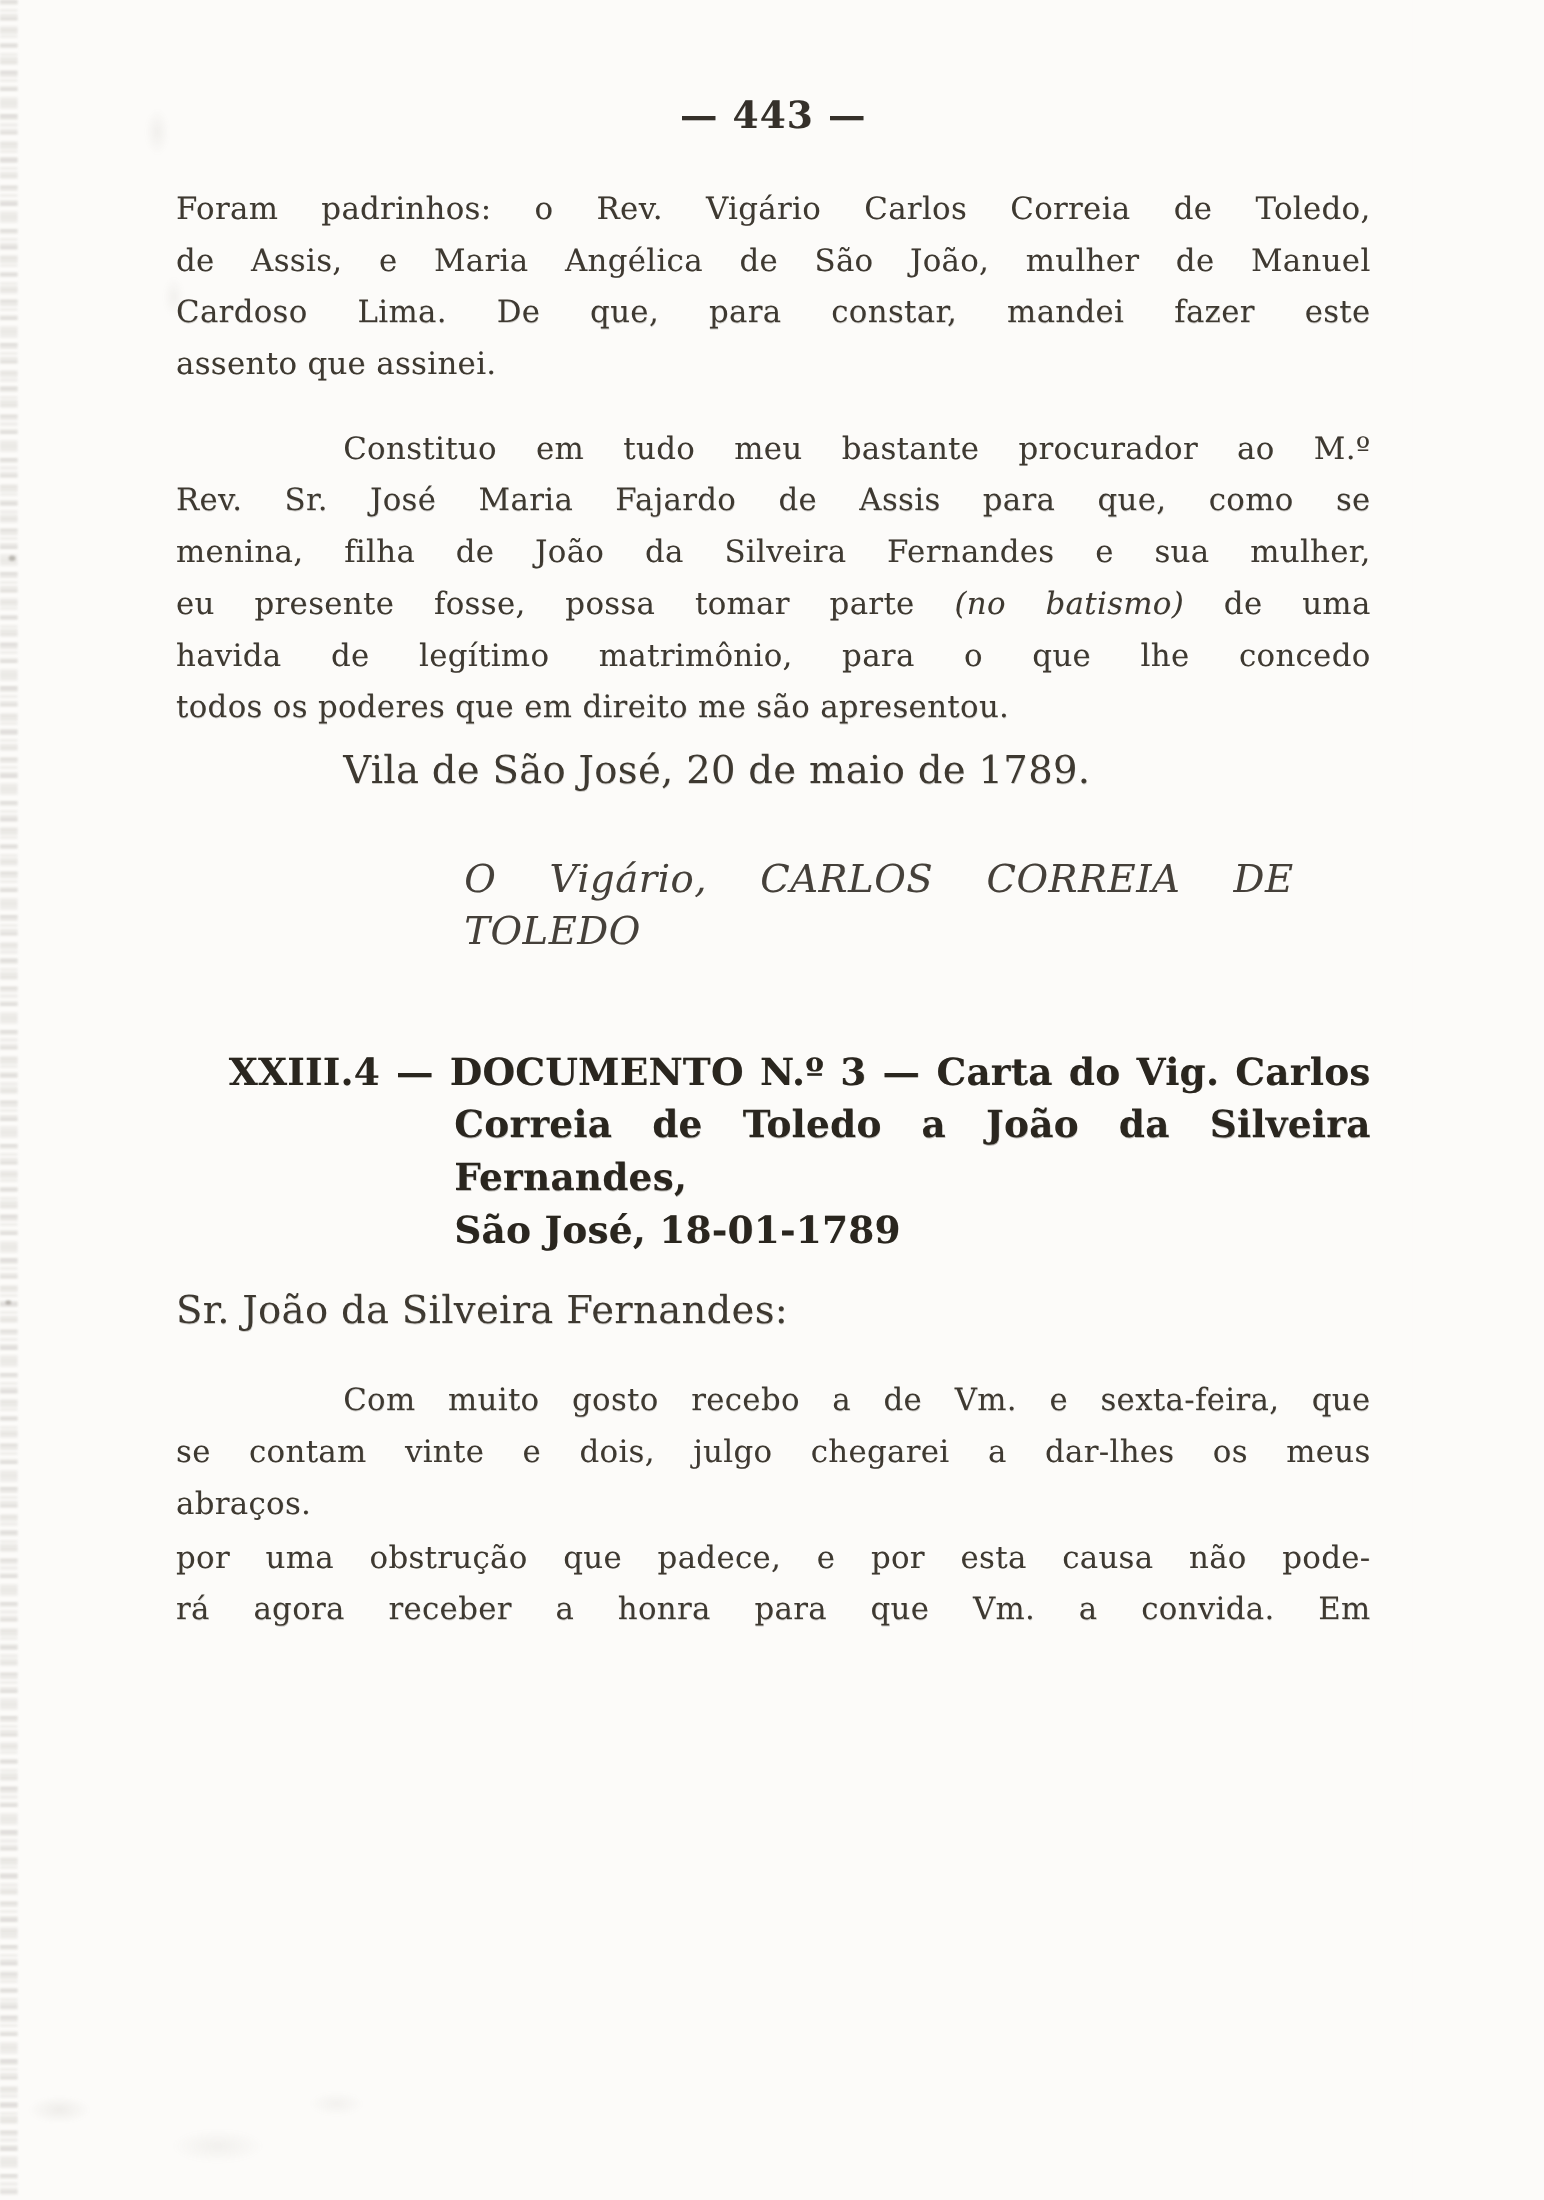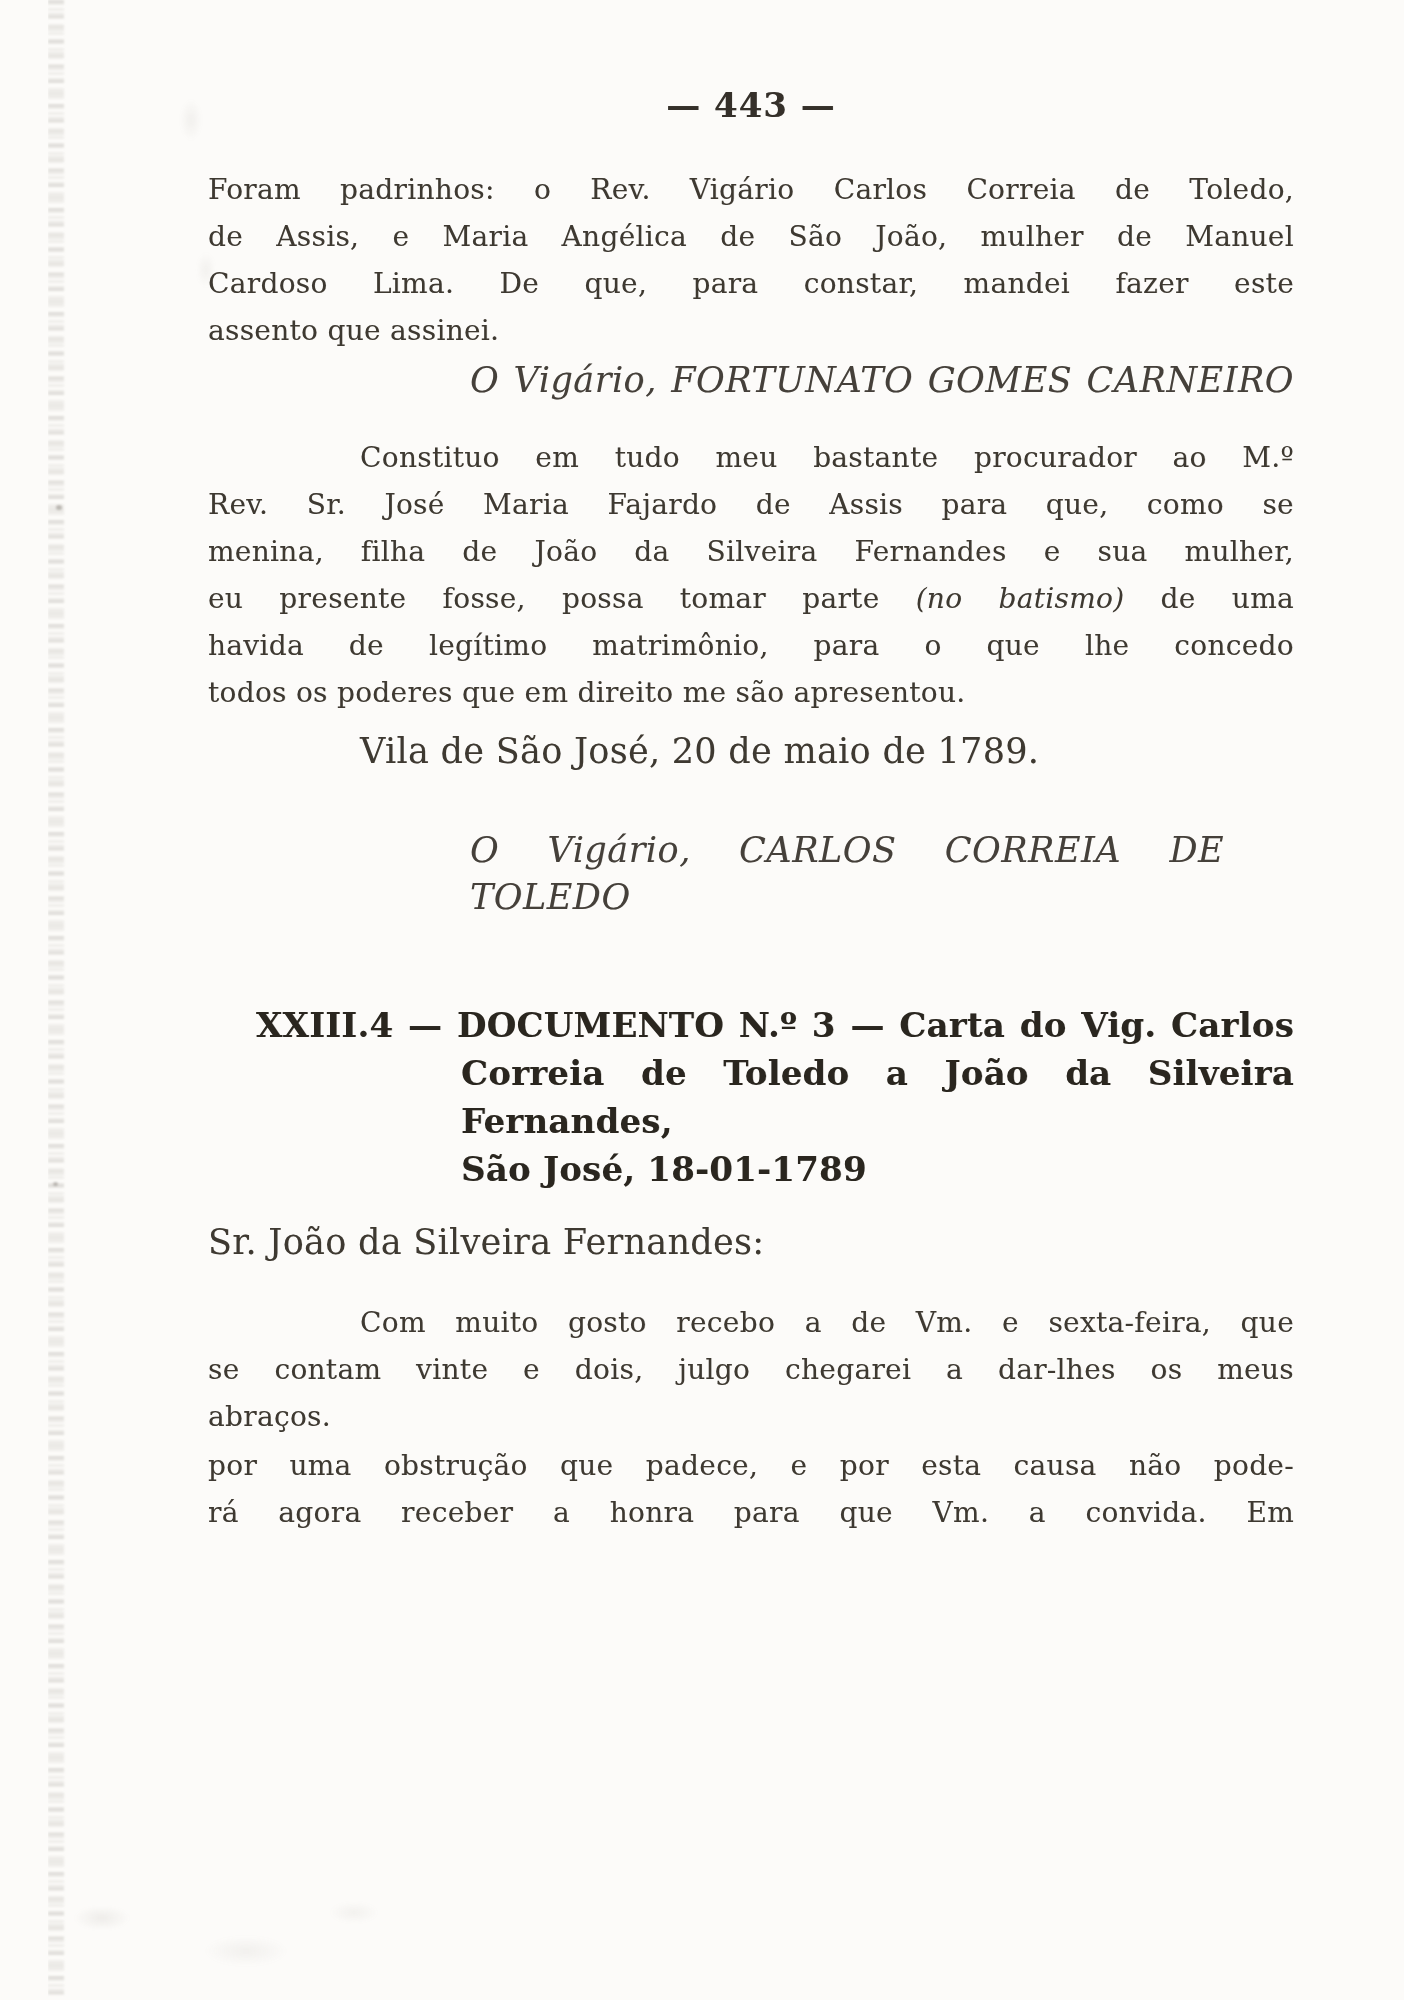--- a/index.html
+++ b/index.html
@@ -4,21 +4,20 @@
 <style>
   html, body { margin: 0; padding: 0; background: #fcfbf9; }
   .page {
     position: relative;
     width: 1284px;
     height: 2000px;
     background: #fcfbf9;
     overflow: hidden;
     font-family: "DejaVu Serif", "Liberation Serif", serif;
     color: #3e3931;
-    margin-left: 48px;
   }
   .col {
     position: absolute;
     left: 160px;
     top: 0;
     width: 1086px;
   }
   .pageno {
     margin-top: 84px;
     line-height: 42px;
@@ -128,21 +127,20 @@
 
     <div class="pageno">— 443 —</div>
 
     <div class="para intro">
       <div class="ln j">Foram padrinhos: o Rev. Vigário Carlos Correia de Toledo,</div>
       <div class="ln j">de Assis, e Maria Angélica de São João, mulher de Manuel</div>
       <div class="ln j">Cardoso Lima. De que, para constar, mandei fazer este</div>
       <div class="ln l">assento que assinei.</div>
     </div>
 
-    <div class="sig sig1">O Vigário, FORTUNATO GOMES CARNEIRO</div>
 
 
     <div class="para body2">
       <div class="ln j ind">Constituo em tudo meu bastante procurador ao M.º</div>
       <div class="ln j">Rev. Sr. José Maria Fajardo de Assis para que, como se</div>
       <div class="ln j">menina, filha de João da Silveira Fernandes e sua mulher,</div>
       <div class="ln j"><span>eu presente fosse, possa tomar parte </span><span class="it">(no batismo)</span><span> de uma</span></div>
       <div class="ln j">havida de legítimo matrimônio, para o que lhe concedo</div>
       <div class="ln l">todos os poderes que em direito me são apresentou.</div>
     </div>

